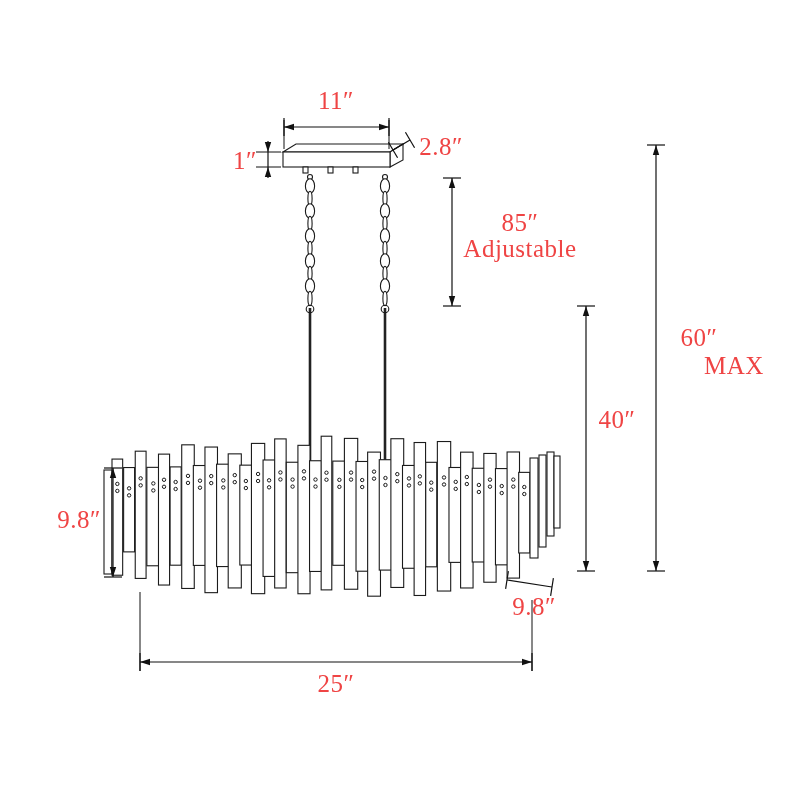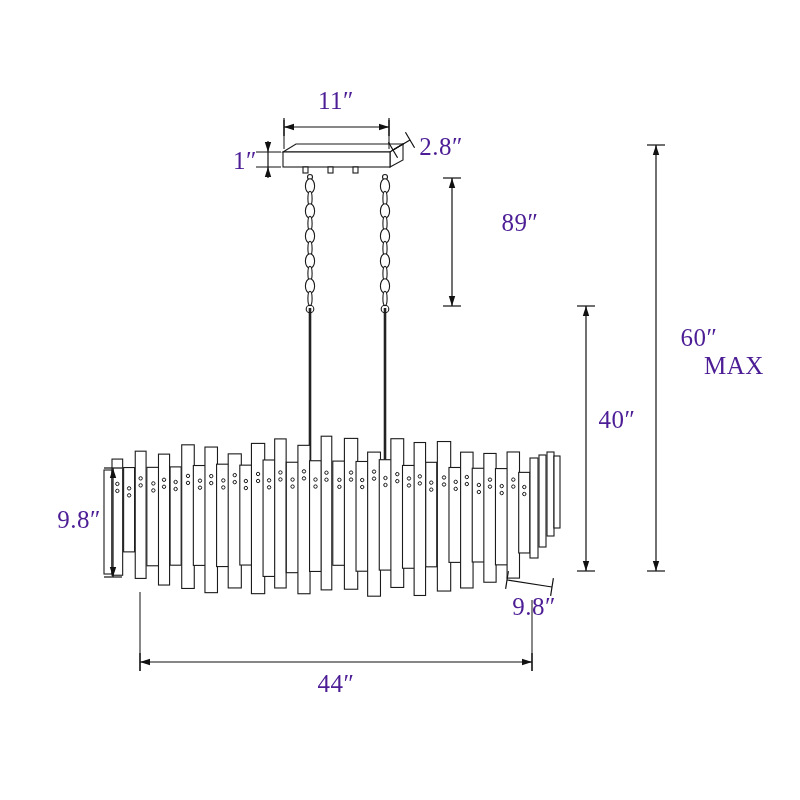--- a/index.html
+++ b/index.html
@@ -1,19 +1,19 @@
 <!DOCTYPE html>
 <html><head>
 <meta charset="utf-8">
 <style>
   html,body{margin:0;padding:0;background:#fff;}
   #stage{position:relative;width:800px;height:800px;background:#ffffff;overflow:hidden;
          font-family:"Liberation Serif","DejaVu Serif",serif;}
   svg{position:absolute;left:0;top:0;}
-  .lbl{position:absolute;transform:translate(-50%,-50%);font-size:25px;color:#4c1d95;
+  .lbl{position:absolute;transform:translate(-50%,-50%);font-size:25px;color:#ef4444;
        white-space:nowrap;letter-spacing:.5px;}
   .ln{stroke:#1b1b1b;stroke-width:1.1;fill:none;}
   .fw{stroke:#1b1b1b;stroke-width:1.1;fill:#ffffff;}
   .dot{stroke:#1b1b1b;stroke-width:1;fill:none;}
   .dim{stroke:#111;stroke-width:1.2;fill:none;}
   .ext{stroke:#111;stroke-width:1;fill:none;}
   .arr{fill:#111;stroke:none;}
   .rod{stroke:#222;stroke-width:2.6;}
 </style>
 </head>
@@ -209,20 +209,21 @@
       <polygon points="140,662 150,658.8 150,665.2" class="arr"></polygon>
       <polygon points="532,662 522,665.2 522,658.8" class="arr"></polygon>
       <line x1="507" y1="580" x2="552" y2="587" class="dim"></line>
       <line x1="508.38336305653684" y1="571.106951779406" x2="505.61663694346316" y2="588.893048220594" class="dim"></line>
       <line x1="553.3833630565368" y1="578.106951779406" x2="550.6166369434632" y2="595.893048220594" class="dim"></line>
     </svg>
 
   <div class="lbl" style="left:336px;top:101px">11″</div>
   <div class="lbl" style="left:441px;top:147px">2.8″</div>
   <div class="lbl" style="left:245px;top:161px">1″</div>
-  <div class="lbl" style="left:520px;top:223px">89″</div>
+  <div class="lbl" style="left:520px;top:223px">85″</div>
+  <div class="lbl" style="left:520px;top:249px">Adjustable</div>
   <div class="lbl" style="left:617px;top:420px">40″</div>
   <div class="lbl" style="left:699px;top:338px">60″</div>
   <div class="lbl" style="left:734px;top:366px">MAX</div>
   <div class="lbl" style="left:79px;top:520px">9.8″</div>
   <div class="lbl" style="left:534px;top:607px">9.8″</div>
-  <div class="lbl" style="left:336px;top:684px">44″</div>
+  <div class="lbl" style="left:336px;top:684px">25″</div>
 </div>
 
 </body></html>

